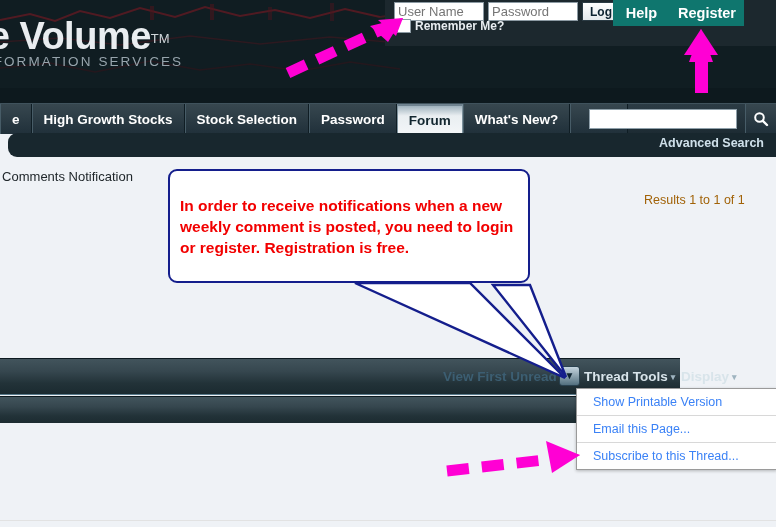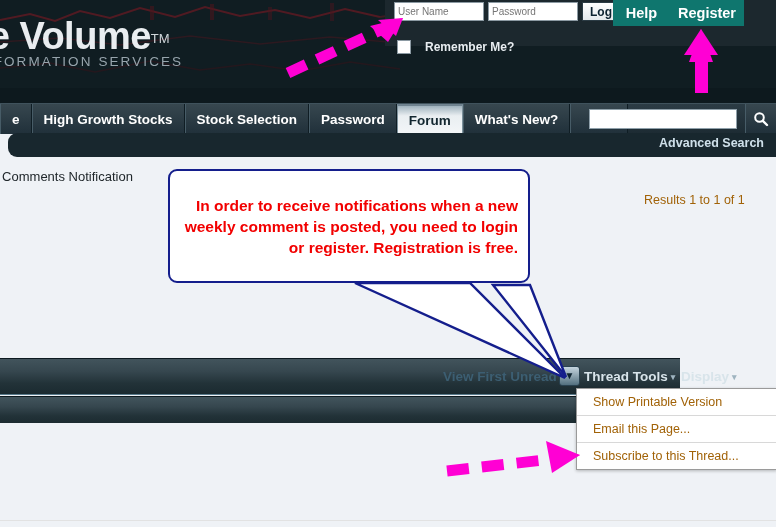--- a/index.html
+++ b/index.html
@@ -74,21 +74,21 @@
   .login-row {
     position: absolute;
     left: 9px; top: 2px;
     display: flex;
     align-items: center;
     gap: 4px;
   }
   .txt-in {
     width: 82px;
     height: 15px;
-    font-size: 10px;
+    font-size: 13px;
     font-family: "Liberation Sans", sans-serif;
     color: #777;
     background: #fff;
     border: 1px solid #8c9aa3;
     padding: 1px 3px;
     border-radius: 0;
     box-sizing: content-box;
   }
   .btn-login {
     height: 19px;
@@ -97,24 +97,24 @@
     font-family: "Liberation Sans", sans-serif;
     color: #0c2230;
     background: linear-gradient(#ffffff, #e4e9ec);
     border: 1px solid #2b3b44;
     padding: 0 7px;
     cursor: pointer;
     box-sizing: border-box;
   }
   .remember-row {
     position: absolute;
-    left: 12px; top: 40px;
+    left: 12px; top: 19px;
     display: flex;
     align-items: flex-end;
-    gap: 14px;
+    gap: 4px;
   }
   .checkbox {
     width: 12px; height: 12px;
     background: #fff;
     border: 1px solid #8c9aa3;
     display: inline-block;
   }
   .remember-label {
     color: #e8edf1;
     font-size: 12px;
@@ -286,21 +286,21 @@
     border-right: none;
     box-shadow: 0 1px 3px rgba(0,0,0,0.25);
     z-index: 40;
   }
   .menu-item {
     height: 26px;
     display: flex;
     align-items: center;
     padding-left: 16px;
     font-size: 12.5px;
-    color: #a16207;
+    color: #3b82f6;
     border-bottom: 1px solid #d8d8d8;
     background: #ffffff;
     cursor: pointer;
     white-space: nowrap;
   }
   .menu-item:last-child { border-bottom: none; }
 
   .bottom-fill {
     position: absolute;
     left: 0; top: 423px;
@@ -332,21 +332,21 @@
     z-index: 32;
     box-sizing: border-box;
     display: flex;
     align-items: center;
     justify-content: center;
   }
   .callout-text {
     color: #f20000;
     font-size: 15.5px;
     font-weight: bold;
-    text-align: right;
+    text-align: left;
     line-height: 21px;
     padding: 0 10px;
   }
 
   
   .arrows {
     position: absolute;
     left: 0; top: 0;
     width: 776px; height: 527px;
     pointer-events: none;

